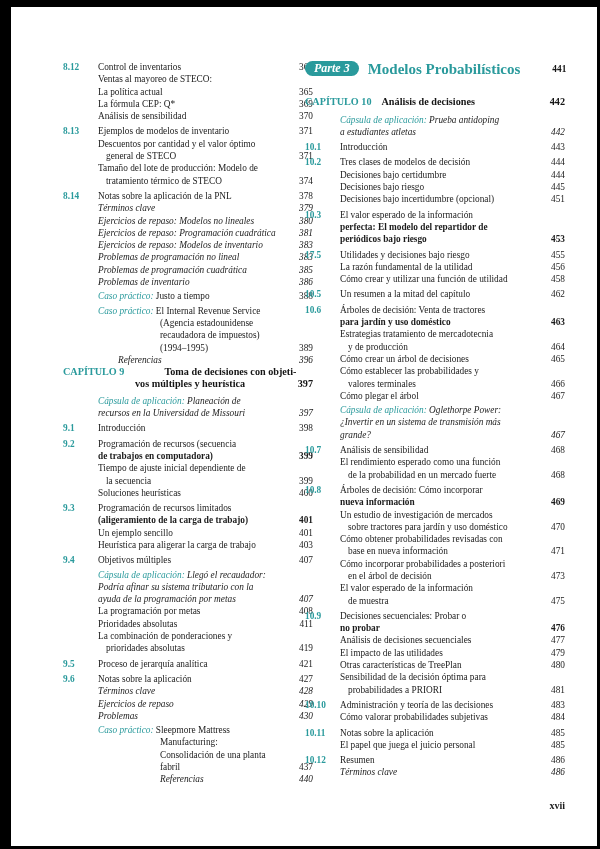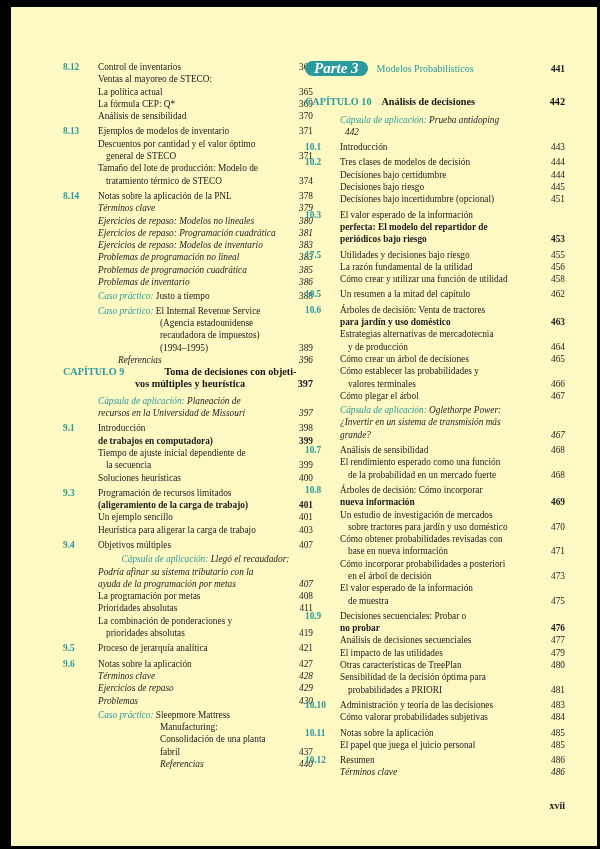--- a/index.html
+++ b/index.html
@@ -3,21 +3,21 @@
 <meta charset="utf-8">
 <style>
   html,body{margin:0;padding:0;}
   body{
     width:600px;height:849px;position:relative;background:#000;
     font-family:"Liberation Serif","DejaVu Serif",serif;
     -webkit-font-smoothing:antialiased;
   }
   .scan-page{
     position:absolute;left:11px;top:7px;right:3px;bottom:3px;
-    background:#fef9c3;overflow:hidden;
+    background:#ffffff;overflow:hidden;
   }
   .toc-col{position:absolute;top:54px;font-size:9.3px;line-height:12.3px;color:#222;}
   .col-left{left:52px;width:250px;}
   .col-right{left:294px;width:260px;}
   .row{display:flex;align-items:baseline;}
   .num{flex:0 0 35px;font-weight:700;color:var(--accent);}
   .text{flex:1 1 auto;white-space:nowrap;}
   .page-num{flex:0 0 auto;margin-left:5px;text-align:right;}
   .flex-spacer{flex:1 1 auto;}
   .lbl{color:var(--accent);}
@@ -33,23 +33,23 @@
   .r-case .lbl{font-style:italic;}
   
   .r-chapter,.r-chapter_cont{font-size:10.2px;font-weight:700;color:#151515;}
   .chapter-label{color:var(--accent);font-weight:700;margin-right:10px;white-space:nowrap;}
   .chapter-title{font-weight:700;white-space:nowrap;}
   .r-chapter_cont .text,.r-chapter_cont .page-num{font-weight:700;}
   
   .r-part{align-items:center;}
   .part-badge{
     background:var(--accent);color:#fff;font-weight:700;font-style:italic;
-    border-radius:9px;padding:1px 9px 2px;font-size:15px;margin-right:9px;white-space:nowrap;
+    border-radius:9px;padding:1px 9px 2px;font-size:12px;margin-right:9px;white-space:nowrap;
   }
-  .part-title{color:var(--accent);font-weight:400;font-size:10px;white-space:nowrap;}
+  .part-title{color:var(--accent);font-weight:700;font-size:15px;white-space:nowrap;}
   .r-part .page-num{font-weight:700;color:#151515;margin-left:32px;}
   
   .footer-page{
     text-align:right;font-weight:700;font-size:10px;margin-top:4px;color:#1c1c1c;
   }
 </style>
 </head>
 <body>
 
 <div class="scan-page">
@@ -184,20 +184,24 @@
       <div class="row r-capsule_cont">
         <span class="num"></span>
         <span class="text">recursos en la Universidad de Missouri</span>
         <span class="page-num">397</span>
       </div>
       <div class="row r-section" style="margin-top: 3px;">
         <span class="num">9.1</span>
         <span class="text">Introducción</span>
         <span class="page-num">398</span>
       </div>
+      <div class="row r-section" style="margin-top: 3px;">
+        <span class="num">9.2</span>
+        <span class="text">Programación de recursos (secuencia</span>
+      </div>
       <div class="row r-section_cont">
         <span class="num"></span>
         <span class="text">de trabajos en computadora)</span>
         <span class="page-num">399</span>
       </div>
       <div class="row r-sub">
         <span class="num"></span>
         <span class="text">Tiempo de ajuste inicial dependiente de</span>
       </div>
       <div class="row r-sub">
@@ -227,21 +231,21 @@
       <div class="row r-sub">
         <span class="num"></span>
         <span class="text">Heurística para aligerar la carga de trabajo</span>
         <span class="page-num">403</span>
       </div>
       <div class="row r-section" style="margin-top: 3px;">
         <span class="num">9.4</span>
         <span class="text">Objetivos múltiples</span>
         <span class="page-num">407</span>
       </div>
-      <div class="row r-capsule" style="margin-top: 2px; text-align: center;">
+      <div class="row r-capsule" style="margin-top: 2px;">
         <span class="num"></span>
         <span class="text"><span class="lbl">Cápsula de aplicación: </span>Llegó el recaudador:</span>
       </div>
       <div class="row r-capsule_cont">
         <span class="num"></span>
         <span class="text">Podría afinar su sistema tributario con la</span>
       </div>
       <div class="row r-capsule_cont">
         <span class="num"></span>
         <span class="text">ayuda de la programación por metas</span>
@@ -327,20 +331,21 @@
         <span class="chapter-title">Análisis de decisiones</span>
         <span class="flex-spacer"></span>
         <span class="page-num">442</span>
       </div>
       <div class="row r-capsule" style="margin-top: 5px;">
         <span class="num"></span>
         <span class="text"><span class="lbl">Cápsula de aplicación: </span>Prueba antidoping</span>
       </div>
       <div class="row r-capsule_cont">
         <span class="num"></span>
+        <span class="text">a estudiantes atletas</span>
         <span class="page-num">442</span>
       </div>
       <div class="row r-section" style="margin-top: 3px;">
         <span class="num">10.1</span>
         <span class="text">Introducción</span>
         <span class="page-num">443</span>
       </div>
       <div class="row r-section" style="margin-top: 3px;">
         <span class="num">10.2</span>
         <span class="text">Tres clases de modelos de decisión</span>
@@ -398,21 +403,21 @@
         <span class="num">10.6</span>
         <span class="text">Árboles de decisión: Venta de tractores</span>
       </div>
       <div class="row r-section_cont">
         <span class="num"></span>
         <span class="text">para jardín y uso doméstico</span>
         <span class="page-num">463</span>
       </div>
       <div class="row r-sub">
         <span class="num"></span>
-        <span class="text">Estrategias alternativas de mercadotecnia</span>
+        <span class="text">Estrategias tratamiento de mercadotecnia</span>
       </div>
       <div class="row r-sub">
         <span class="num"></span>
         <span class="text" style="padding-left: 8px;">y de producción</span>
         <span class="page-num">464</span>
       </div>
       <div class="row r-sub">
         <span class="num"></span>
         <span class="text">Cómo crear un árbol de decisiones</span>
         <span class="page-num">465</span>

